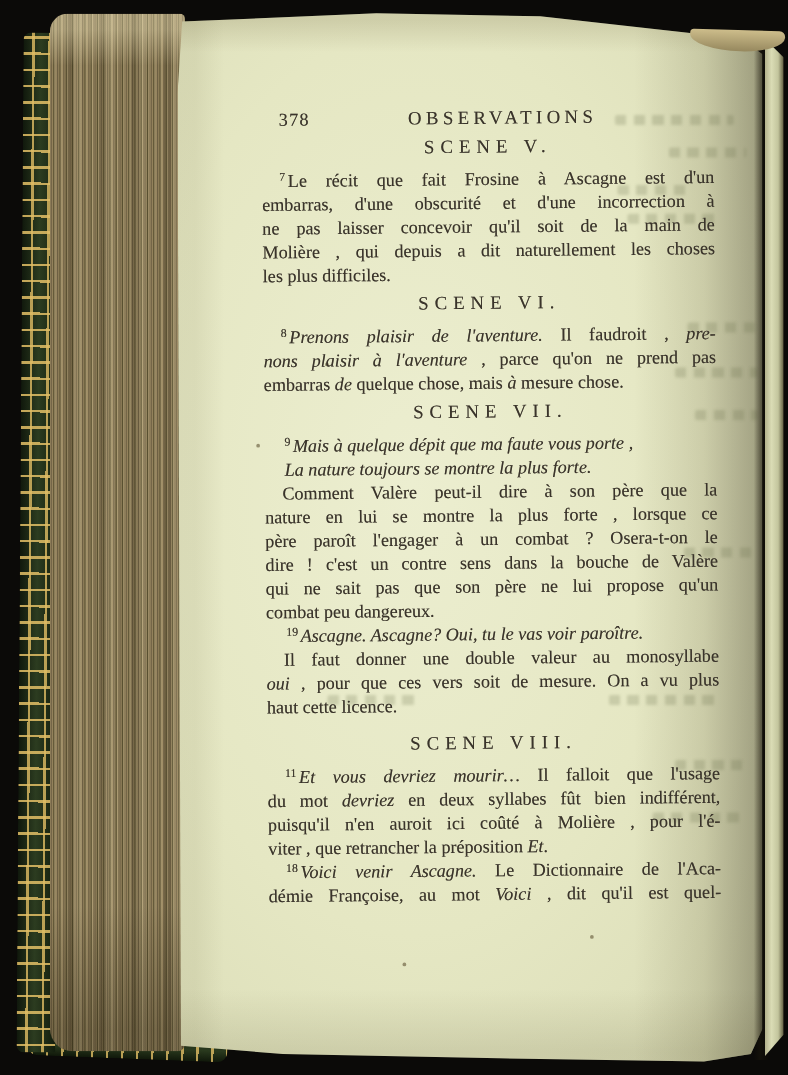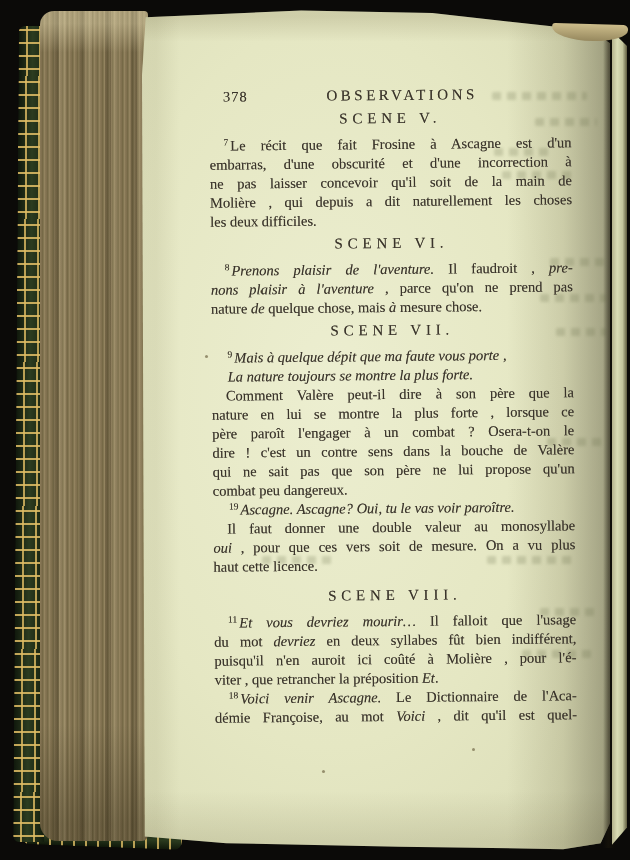--- a/index.html
+++ b/index.html
@@ -96,29 +96,29 @@
         <span class="pnum">378</span>
         <span class="runhead">OBSERVATIONS</span>
       </div>
     <section>
           <div class="heading">SCENE V.</div>
           <div class="para">
             <div class="line ind just"><sup>7</sup><span>Le récit que fait Frosine à Ascagne est d'un</span></div>
             <div class="line just"><span>embarras, d'une obscurité et d'une incorrection à</span></div>
             <div class="line just"><span>ne pas laisser concevoir qu'il soit de la main de</span></div>
             <div class="line just"><span>Molière , qui depuis a dit naturellement les choses</span></div>
-            <div class="line"><span>les deux difficiles.</span></div>
+            <div class="line"><span>les plus difficiles.</span></div>
           </div>
         </section>
         <section>
           <div class="heading">SCENE VI.</div>
           <div class="para">
             <div class="line ind just"><sup>8</sup><span class="it">Prenons plaisir de l'aventure.</span><span> Il faudroit , </span><span class="it">pre-</span></div>
             <div class="line just"><span class="it">nons plaisir à l'aventure</span><span> , parce qu'on ne prend pas</span></div>
-            <div class="line"><span>nature </span><span class="it">de</span><span> quelque chose, mais </span><span class="it">à</span><span> mesure chose.</span></div>
+            <div class="line"><span>embarras </span><span class="it">de</span><span> quelque chose, mais </span><span class="it">à</span><span> mesure chose.</span></div>
           </div>
         </section>
         <section>
           <div class="heading">SCENE VII.</div>
           <div class="para verse">
             <div class="line"><sup>9</sup><span class="it">Mais à quelque dépit que ma faute vous porte ,</span></div>
             <div class="line"><span class="it">La nature toujours se montre la plus forte.</span></div>
           </div>
           <div class="para">
             <div class="line ind just"><span>Comment Valère peut-il dire à son père que la</span></div>

